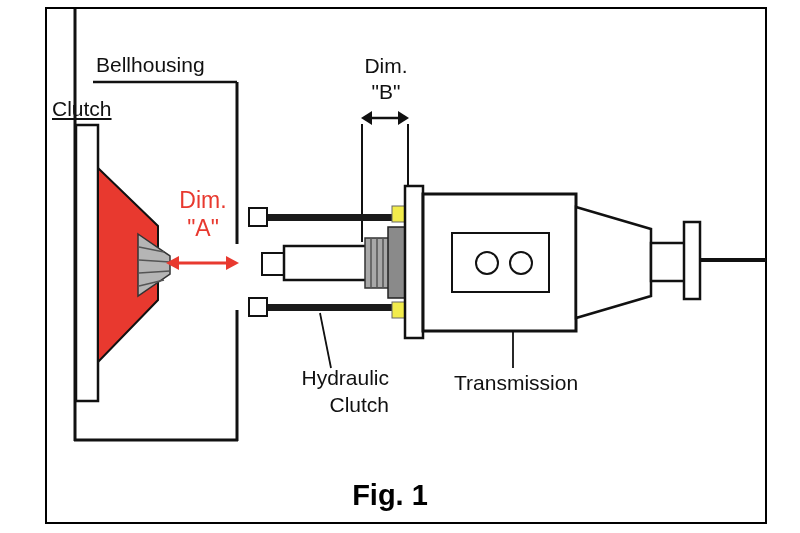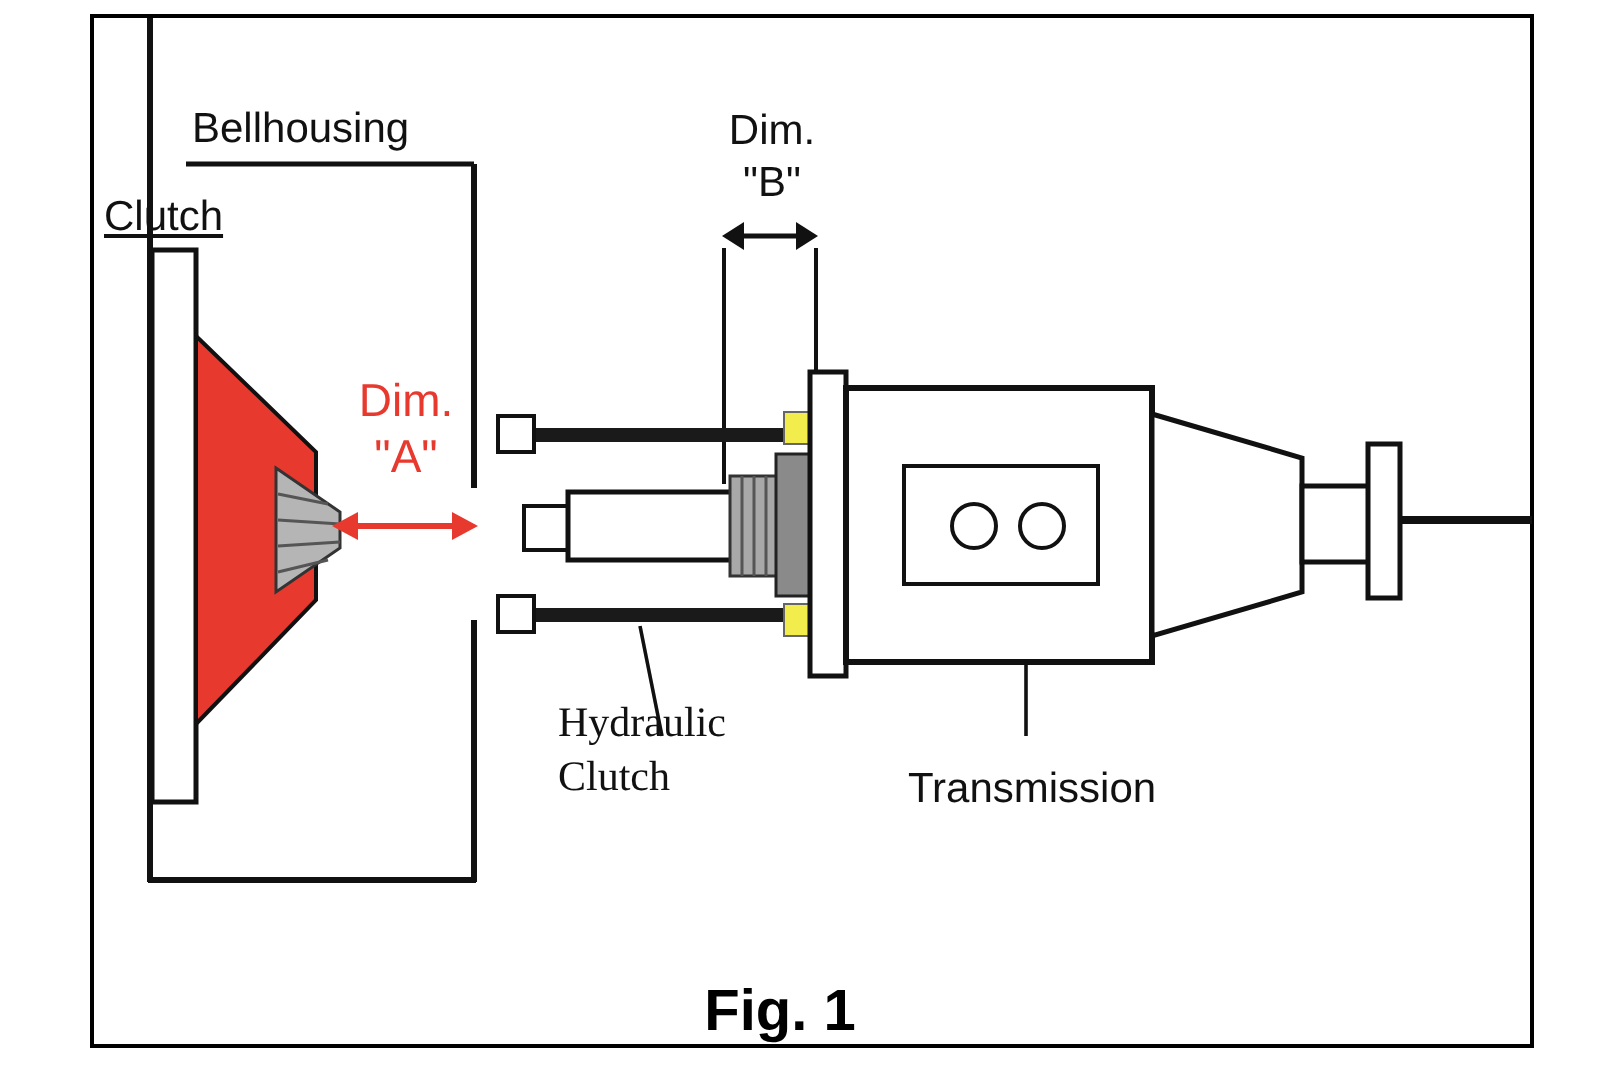--- a/index.html
+++ b/index.html
@@ -36,26 +36,26 @@
   .label-dim-a {
     left: 158px; top: 186px; width: 90px;
     text-align: center; color: #e8392f;
     font-size: 23px; line-height: 28px;
   }
   .label-dim-b {
     left: 351px; top: 53px; width: 70px;
     text-align: center; line-height: 26px;
   }
   .label-hydraulic {
-    left: 279px; top: 348px; width: 110px;
-    text-align: left; line-height: 27px; font-family: Liberation Serif, serif;
+    left: 279px; top: 364px; width: 110px;
+    text-align: right; line-height: 27px;
   }
-  .label-transmission { left: 454px; top: 382px; }
+  .label-transmission { left: 454px; top: 370px; }
   .label-fig {
-    left: 300px; top: 494px; width: 180px;
+    left: 300px; top: 483px; width: 180px;
     text-align: center;
     font-size: 29px; font-weight: bold; color: #000;
   }
 </style>
 </head>
 <body>
 
 <div class="page">
 
   <div class="frame"></div>

